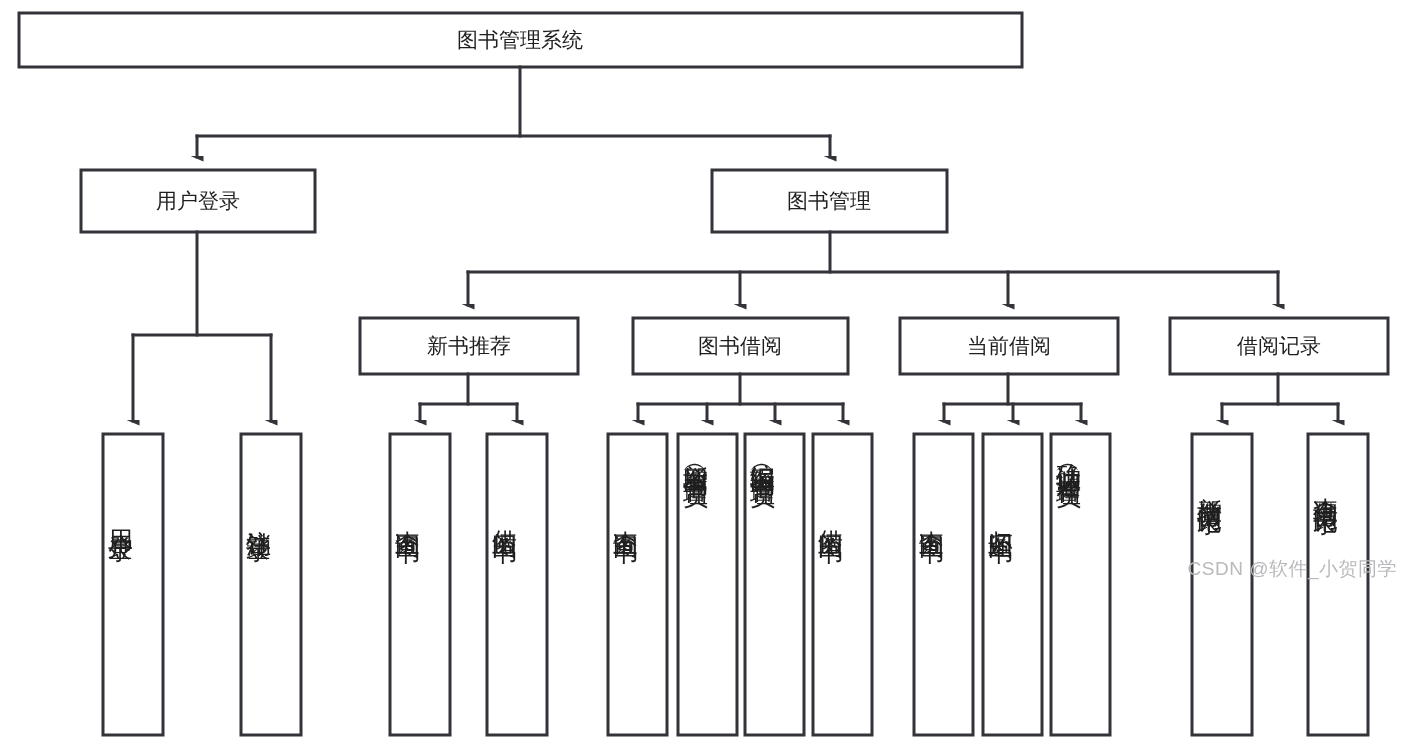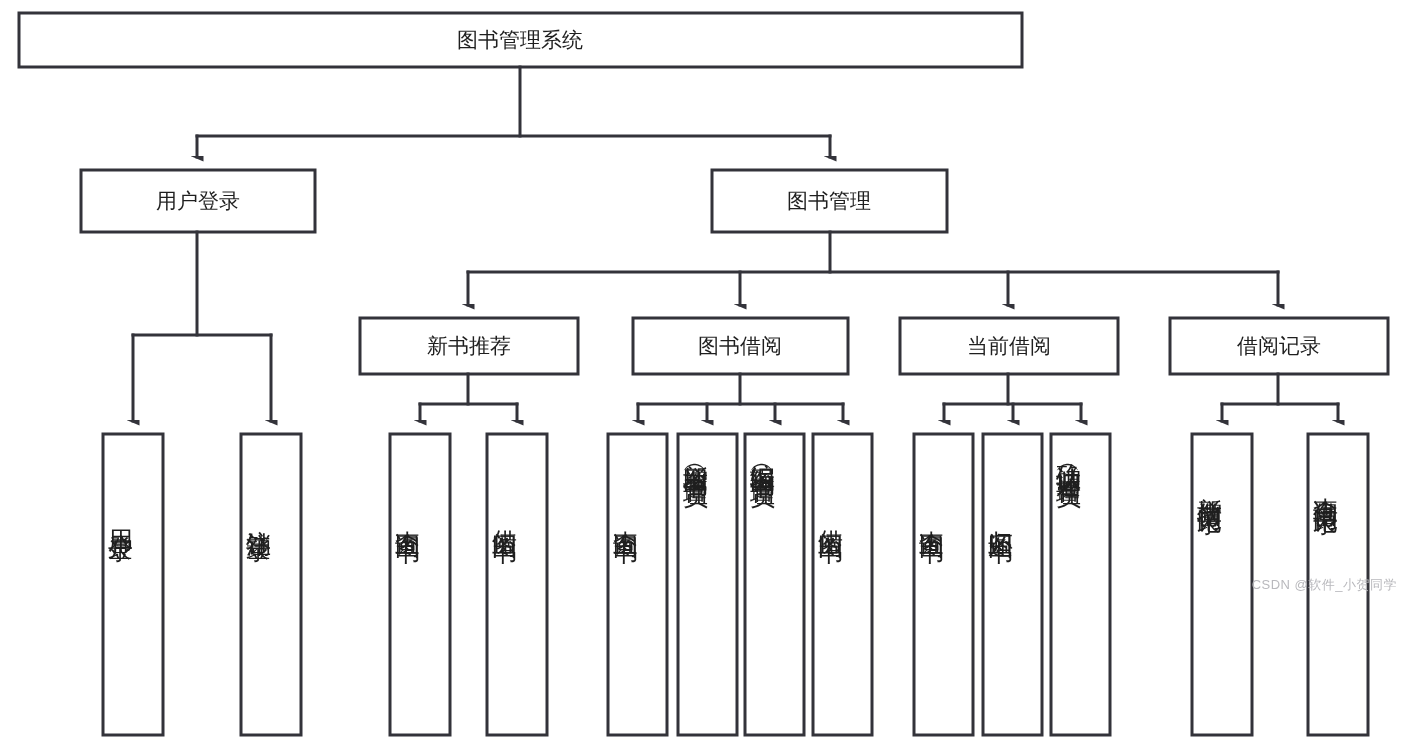--- a/index.html
+++ b/index.html
@@ -58,23 +58,23 @@
     line-height: 1.12;
     letter-spacing: 3px;
     color: #1f1f1f;
     white-space: nowrap;
     text-align: start;
     pointer-events: none;
   }
   .watermark {
     position: absolute;
     right: 8px;
-    bottom: 8px;
+    bottom: 20px;
     font-family: "Liberation Sans", "DejaVu Sans", sans-serif;
-    font-size: 13px;
+    font-size: 19px;
     color: #b9b9bd;
     letter-spacing: 0.5px;
     white-space: nowrap;
   }
 </style>
 </head>
 <body>
 
 <div id="diagram-root">
 

